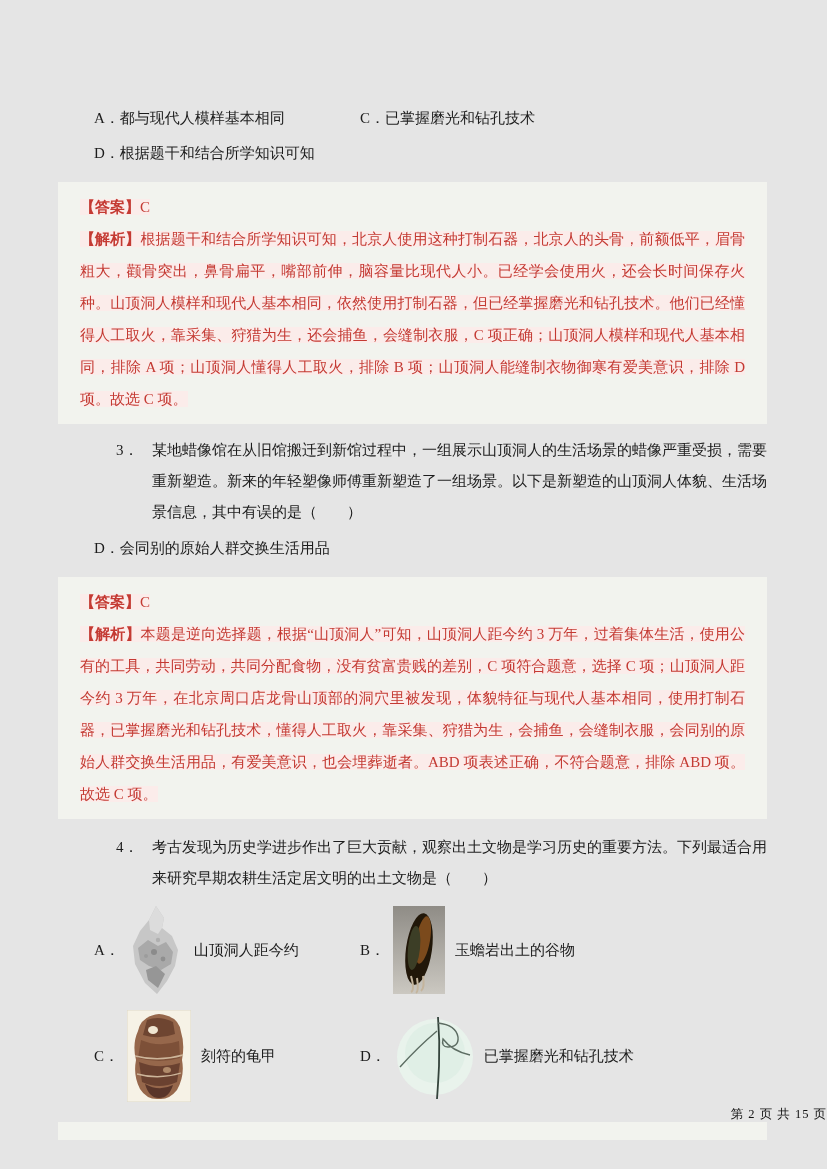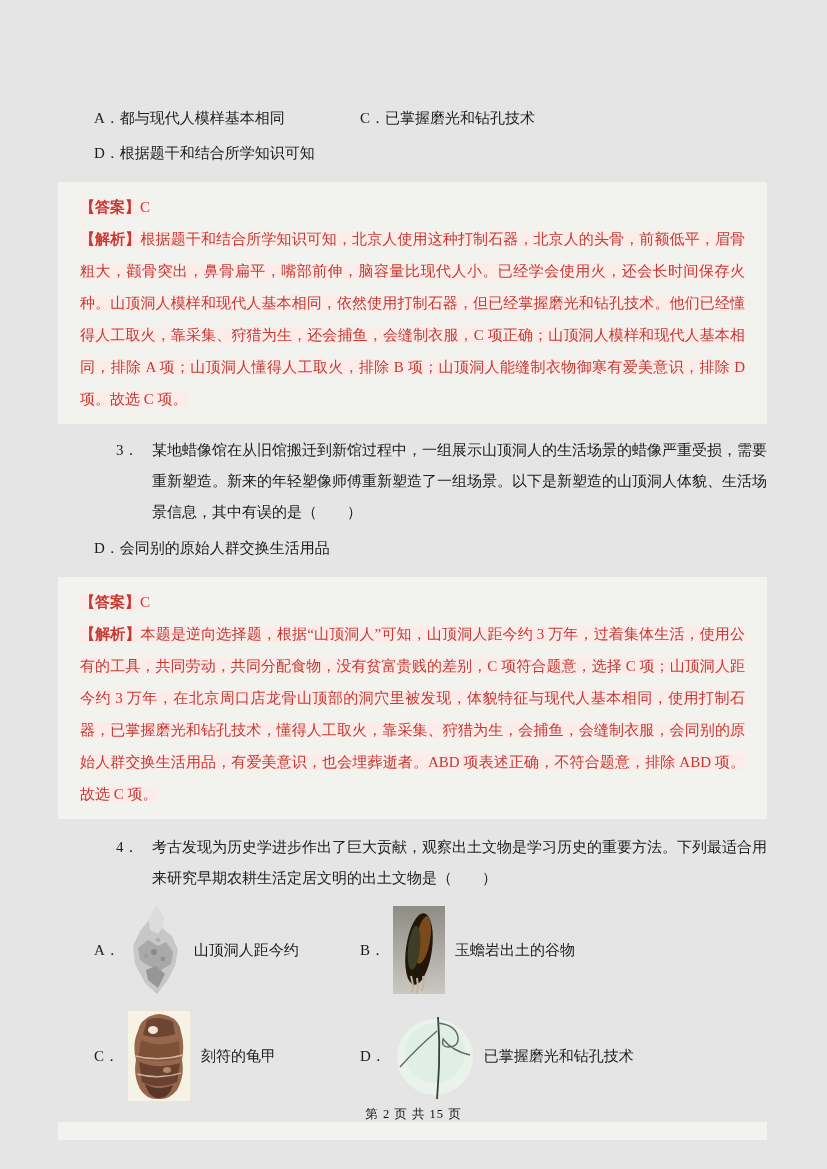--- a/index.html
+++ b/index.html
@@ -57,21 +57,21 @@
   }
   .pic-opt { display: flex; align-items: center; min-height: 100px; }
   .pic-opt .letter { margin-right: 8px; }
   .pic-opt .caption { margin-left: 10px; white-space: nowrap; }
   .pic-opt svg { flex: 0 0 auto; display: block; }
 
   .footer {
     position: absolute;
     left: 0; right: 0;
     bottom: 46px;
-    text-align: center;
+    text-align: right;
     font-size: 12.5px;
     color: #111;
     letter-spacing: 1px;
   }
 </style>
 </head>
 <body>
 
 <div class="page">
   <div class="content">

